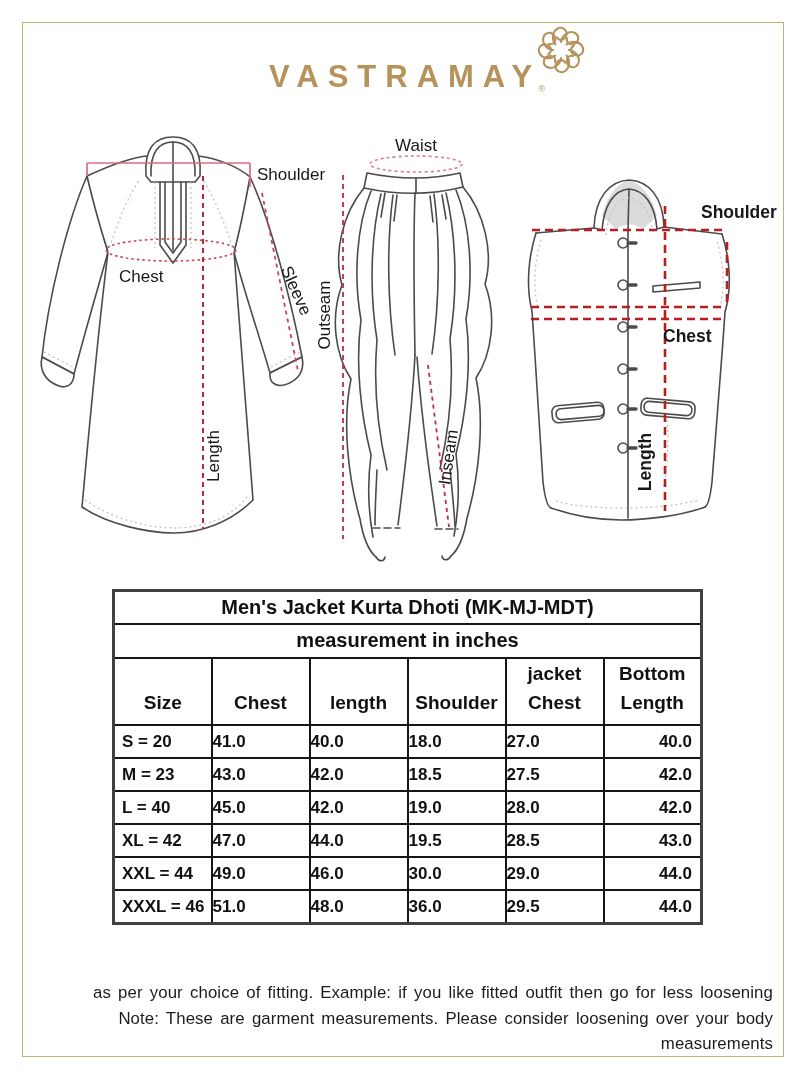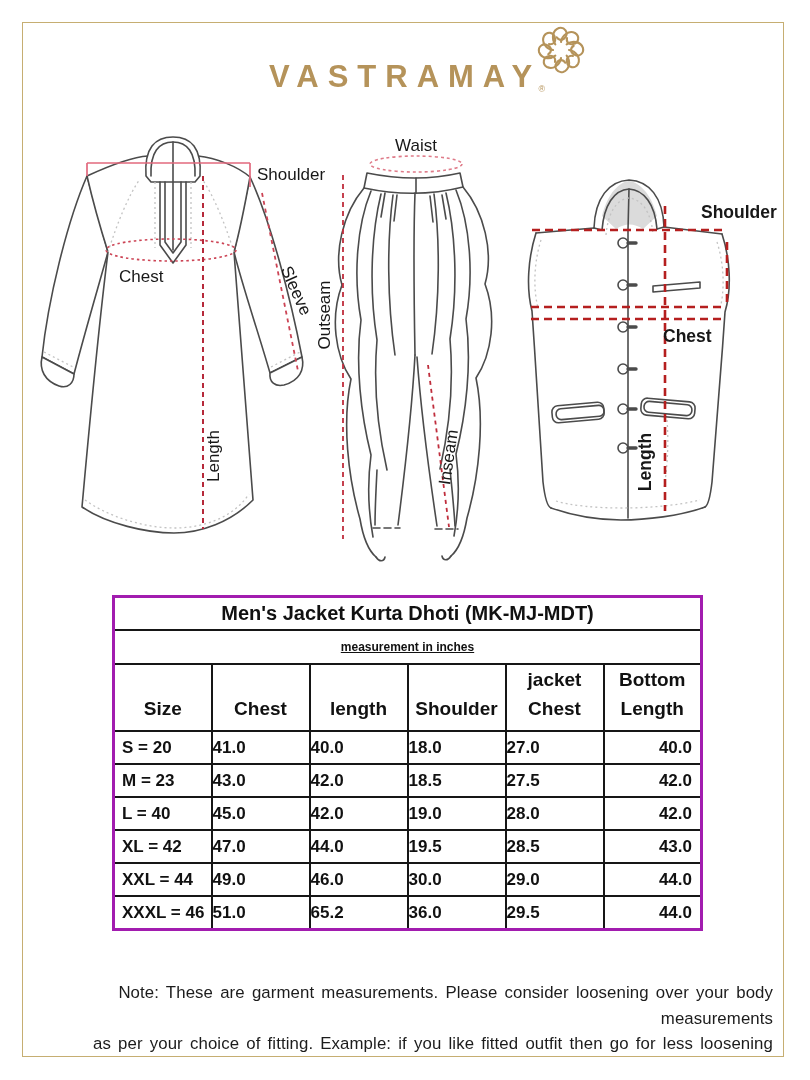--- a/index.html
+++ b/index.html
@@ -26,25 +26,25 @@
   .dlabel-b{font-weight:700;font-size:17.5px;}
   .garment{stroke:#4b4b4b;stroke-width:1.6;fill:none;stroke-linecap:round;stroke-linejoin:round;}
   .garment-f{stroke:#4b4b4b;stroke-width:1.6;fill:#ffffff;stroke-linejoin:round;}
   .seam{stroke:#c3c3c3;stroke-width:1.3;fill:none;stroke-dasharray:2 3;}
   
   .size-table{
     position:absolute;left:112px;top:589px;width:591px;border-collapse:collapse;
     table-layout:fixed;font-weight:700;color:#111;
   }
   .size-table td,.size-table th{border:2.2px solid #161616;padding:0;}
-  .size-table{border:3px solid #a21caf;margin-top:6px;}
+  .size-table{border:3px solid #404040;}
   tr.title-row{height:33px;}
   tr.title-row th{font-size:20px;text-align:center;}
   tr.subtitle-row{height:34px;}
-  tr.subtitle-row th{font-size:12px;text-align:center;text-decoration:underline;}
+  tr.subtitle-row th{font-size:20px;text-align:center;}
   tr.header-row{height:66px;}
   tr.header-row th{font-size:19px;vertical-align:bottom;text-align:center;padding:0 4px 7px 4px;line-height:1.55;border-radius:9px;}
   tr.data-row{height:33px;}
   tr.data-row td{font-size:17px;}
   td.c-size{text-align:left;padding-left:7px;}
   td.c-mid{}
   td.c-right{text-align:right;padding-right:8px;}
   
   .note{
     position:absolute;left:38px;right:37px;top:980px;text-align:right;
@@ -255,25 +255,25 @@
       <td class="c-size">XXL = 44</td>
       <td class="c-mid">49.0</td>
       <td class="c-mid">46.0</td>
       <td class="c-mid">30.0</td>
       <td class="c-mid">29.0</td>
       <td class="c-right">44.0</td>
     </tr>
     <tr class="data-row">
       <td class="c-size">XXXL = 46</td>
       <td class="c-mid">51.0</td>
-      <td class="c-mid">65.2</td>
+      <td class="c-mid">48.0</td>
       <td class="c-mid">36.0</td>
       <td class="c-mid">29.5</td>
       <td class="c-right">44.0</td>
     </tr>
   </tbody>
     </table>
 
   <div class="note">
+    <div>as per your choice of fitting. Example: if you like fitted outfit then go for less loosening</div>
     <div>Note: These are garment measurements. Please consider loosening over your body measurements</div>
-    <div>as per your choice of fitting. Example: if you like fitted outfit then go for less loosening</div>
   </div>
 </div>
 
 </body></html>

